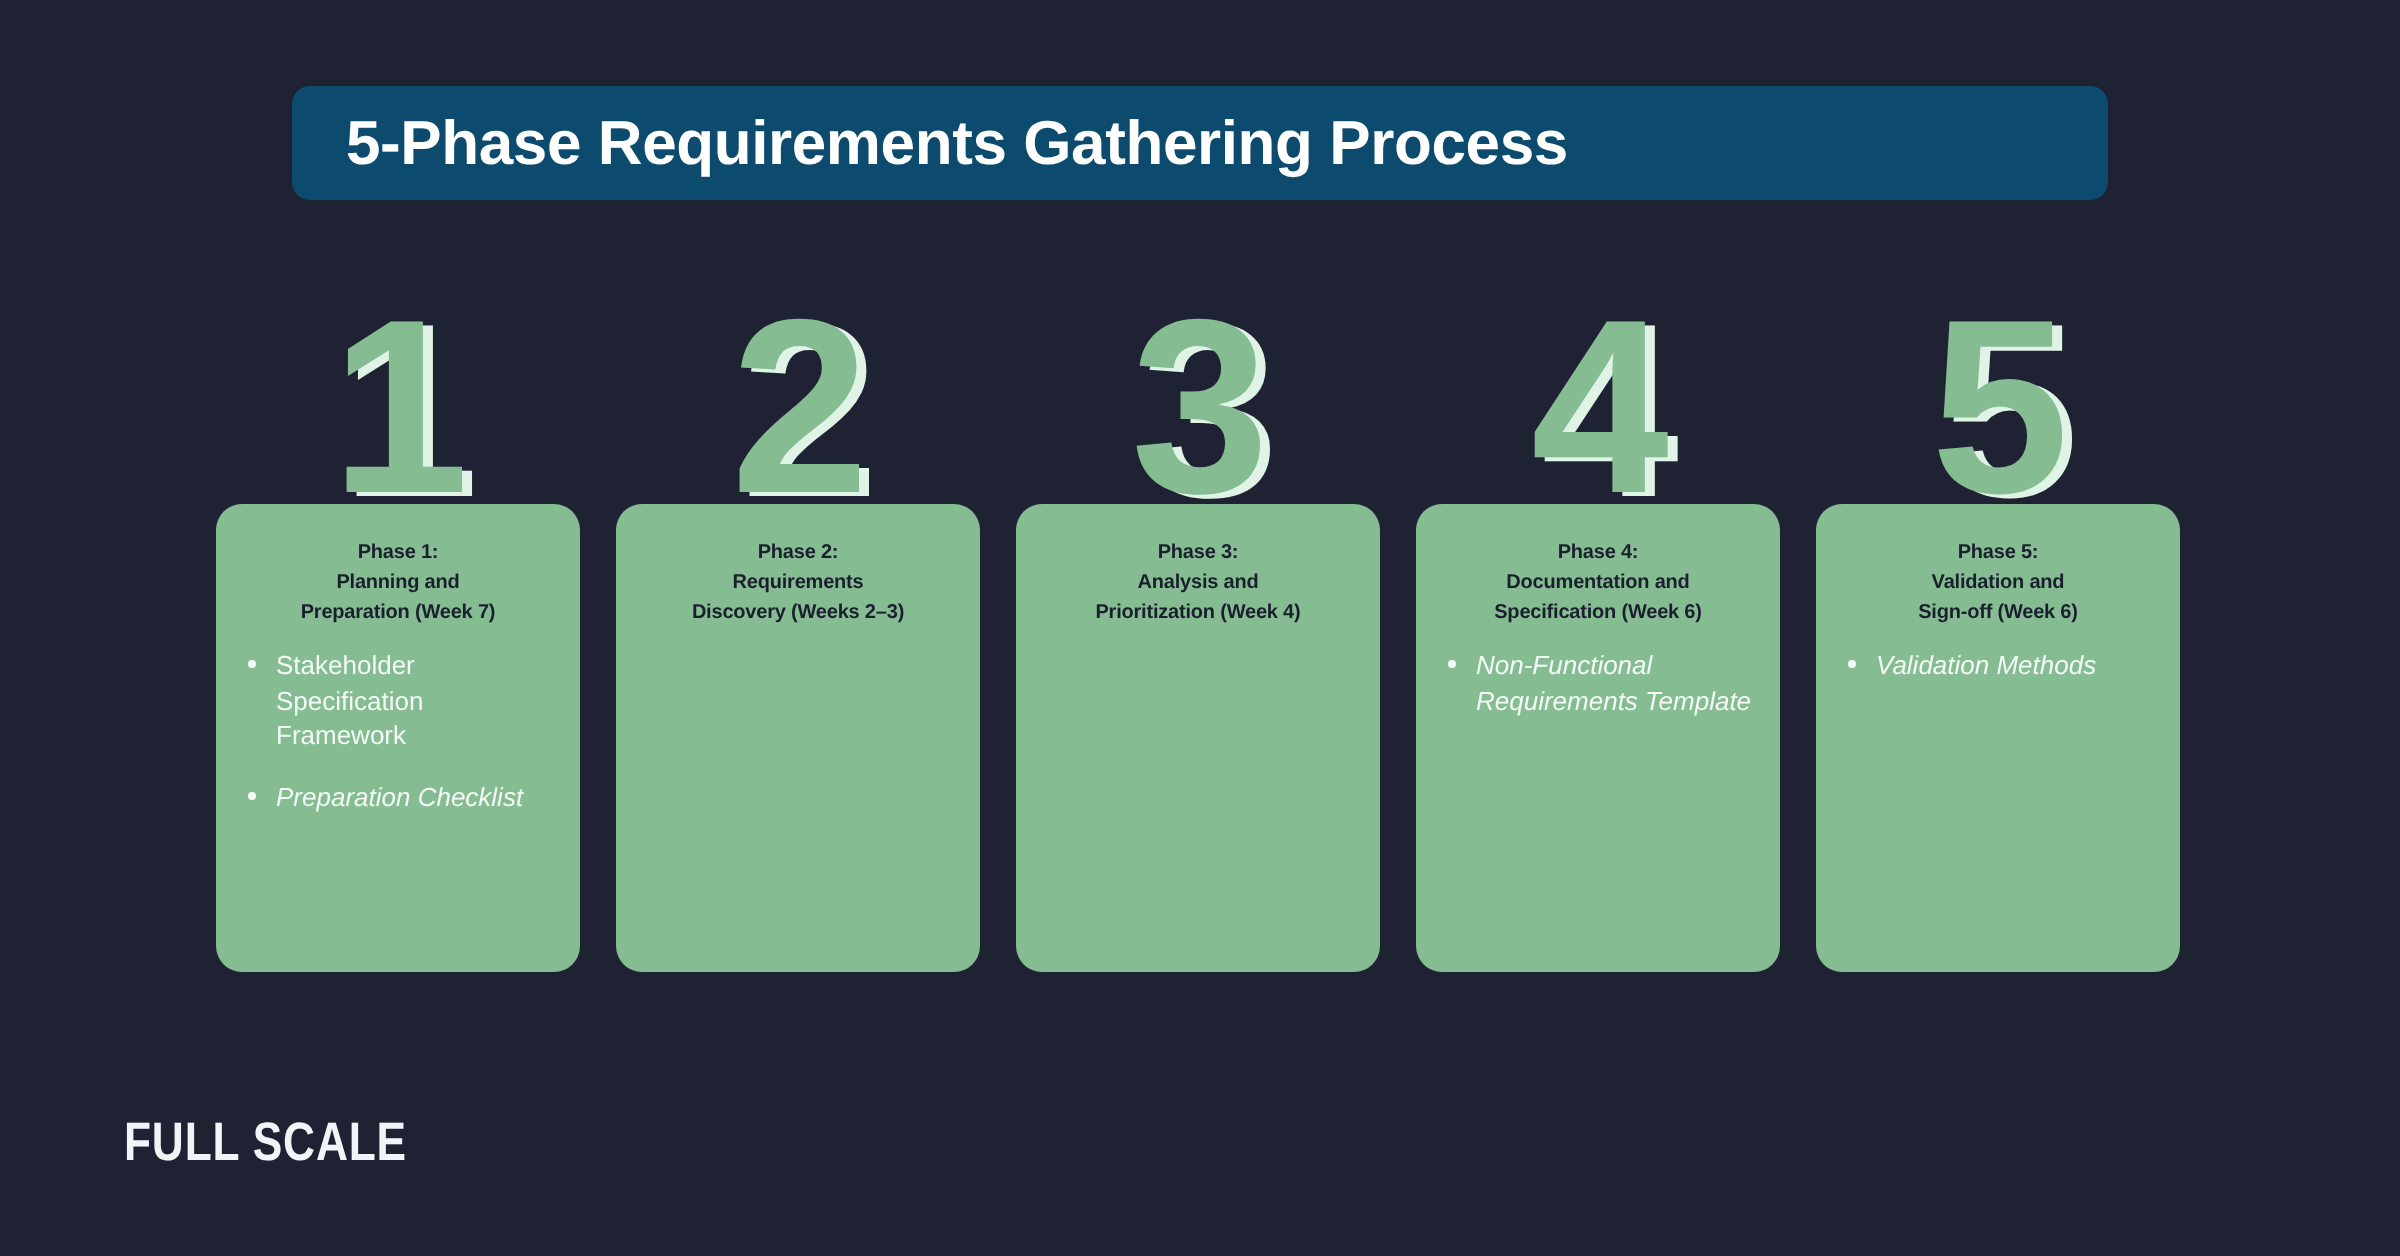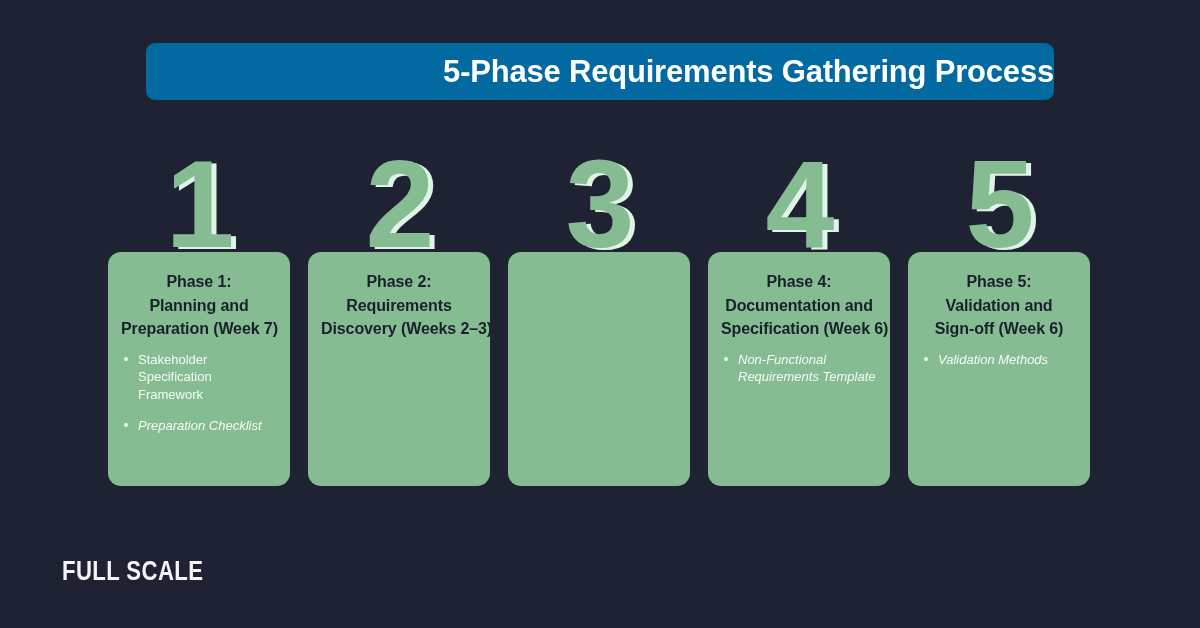--- a/index.html
+++ b/index.html
@@ -22,25 +22,26 @@
     height: 628px;
   }
 
   
   .title-banner {
     position: absolute;
     left: 146px;
     top: 43px;
     width: 908px;
     height: 57px;
-    background: #0369a1;
+    background: #0c4a6e;
     border-radius: 9px;
     display: flex;
     align-items: center;
-    justify-content: flex-end;
+    justify-content: flex-start;
+    padding-left: 27px;
   }
   .title-text {
     color: #ffffff;
     font-size: 31px;
     font-weight: bold;
     letter-spacing: -0.2px;
     white-space: nowrap;
     line-height: 1;
   }
 
@@ -105,21 +106,21 @@
     height: 234px;
     background: #86bc92;
     border-radius: 13px;
     padding: 18px 13px 12px 13px;
     z-index: 3;
     overflow: hidden;
   }
 
   .card-header {
     color: #1a1f2e;
-    font-size: 16px;
+    font-size: 10px;
     font-weight: bold;
     text-align: center;
     line-height: 1.48;
     letter-spacing: -0.1px;
     margin-bottom: 10px;
   }
   .card-header .hline { display: block; white-space: nowrap; }
 
   .bullets { list-style: none; }
   .bullet {
@@ -210,20 +211,25 @@
     </div>
 
     <div class="phase-col c2">
       <div class="numeral-wrap">
         <div class="numeral">
           <span class="shadow">3</span>
           <span class="fill">3</span>
         </div>
       </div>
       <div class="card">
+        <div class="card-header">
+          <span class="hline">Phase 3:</span>
+          <span class="hline">Analysis and</span>
+          <span class="hline">Prioritization (Week 4)</span>
+        </div>
       </div>
     </div>
 
     <div class="phase-col c3">
       <div class="numeral-wrap">
         <div class="numeral">
           <span class="shadow">4</span>
           <span class="fill">4</span>
         </div>
       </div>

